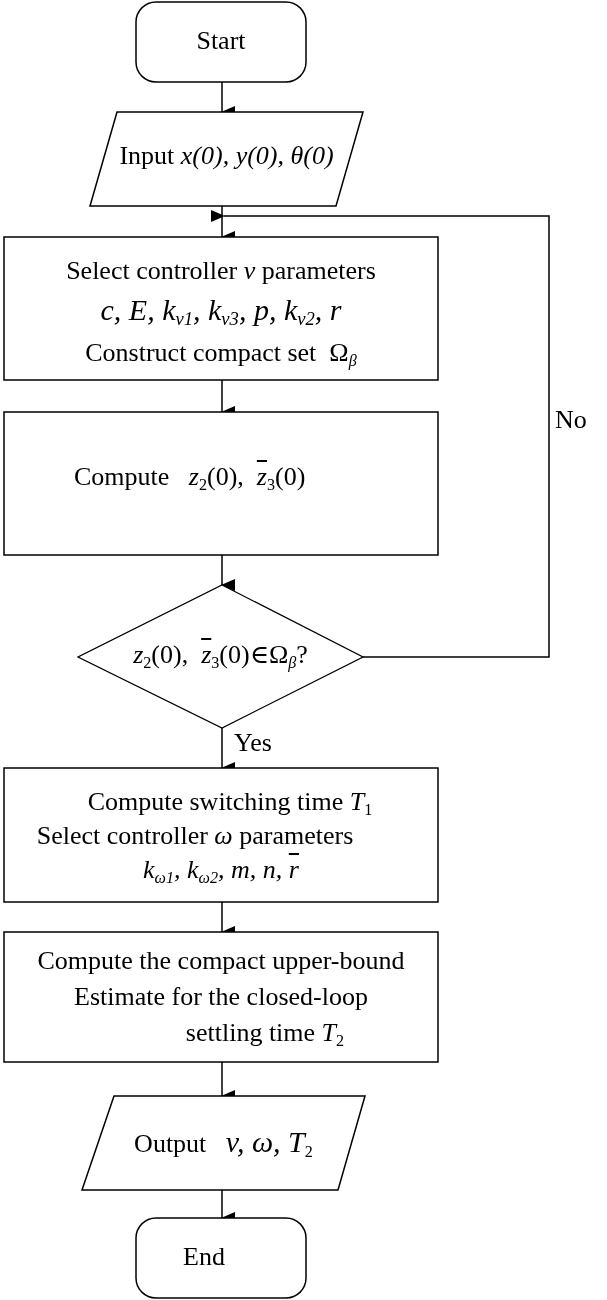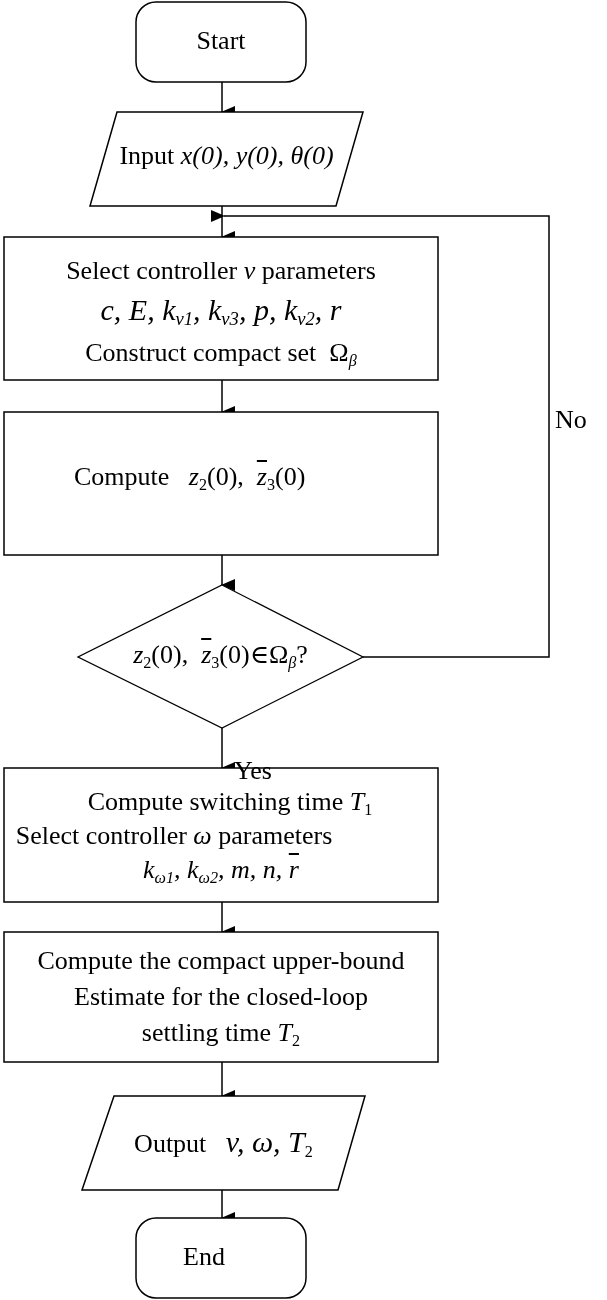--- a/index.html
+++ b/index.html
@@ -83,42 +83,42 @@
 </div>
 
 <div class="txt" style="left:4px; top:462px; width:434px; text-align:left; padding-left:70px; box-sizing:border-box;">
   <span>Compute</span>
   &nbsp;&nbsp;<span class="m">z</span><sub>2</sub>(0),&nbsp; <span class="m ov">z</span><sub>3</sub>(0)
 </div>
 
 <div class="txt" style="left:78px; top:640px; width:285px;">
   <span class="m">z</span><sub>2</sub>(0),&nbsp; <span class="m ov">z</span><sub>3</sub>(0)∈Ω<sub class="m">β</sub>?
 </div>
-<div class="lbl" style="left:234px; top:756px;text-align:right;">Yes</div>
+<div class="lbl" style="left:234px; top:728px;text-align:right;">Yes</div>
 <div class="lbl" style="left:555px; top:405px;">No</div>
 
 <div class="txt" style="left:13px; top:787px; width:434px;">
   <span>Compute switching time</span>
   <span class="m">T</span><sub>1</sub>
 </div>
-<div class="txt" style="left:0; top:821px; width:348px;">
+<div class="txt" style="left:21px; top:821px; width:348px;">
   <span>Select controller</span>
   <span class="m">ω</span>
   <span>parameters</span>
 </div>
 <div class="txt m" style="left:4px; top:855px; width:434px;">
   k<sub>ω1</sub>, k<sub>ω2</sub>,
   <span>m</span>,
   <span>n</span>,
   <span class="ov">r</span>
 </div>
 
 <div class="txt" style="left:4px; top:946px; width:434px;">Compute the compact upper-bound</div>
 <div class="txt" style="left:4px; top:982px; width:434px;">Estimate for the closed-loop</div>
-<div class="txt" style="left:4px; top:1018px; width:434px;">
+<div class="txt" style="left:4px; top:1018px; width:434px;padding-left:44px;">
   <span>settling time</span>
   <span class="m">T</span><sub>2</sub>
 </div>
 
 <div class="txt" style="left:82px; top:1125px; width:283px;">
   <span>Output</span>
   &nbsp;&nbsp;<span class="m" style="font-size:30px;">v, ω, T</span><sub>2</sub>
 </div>
 
 <div class="txt" style="left:136px; top:1242px; width:136px;">

